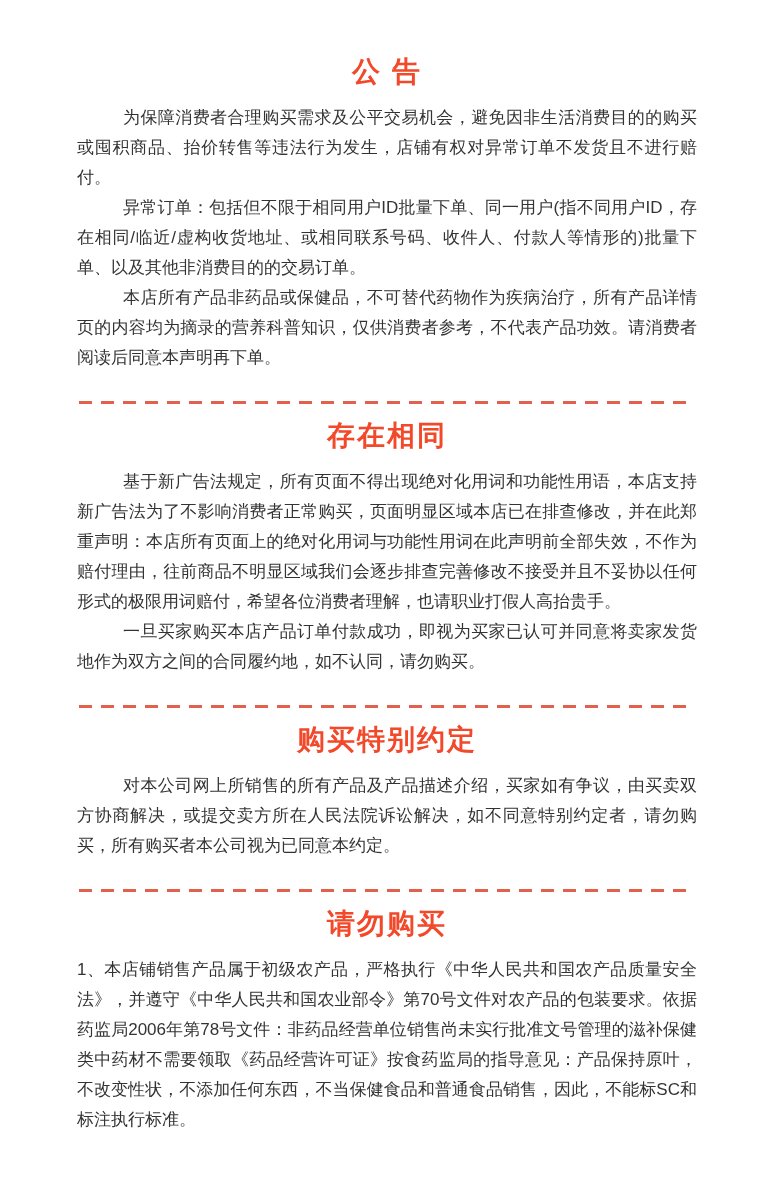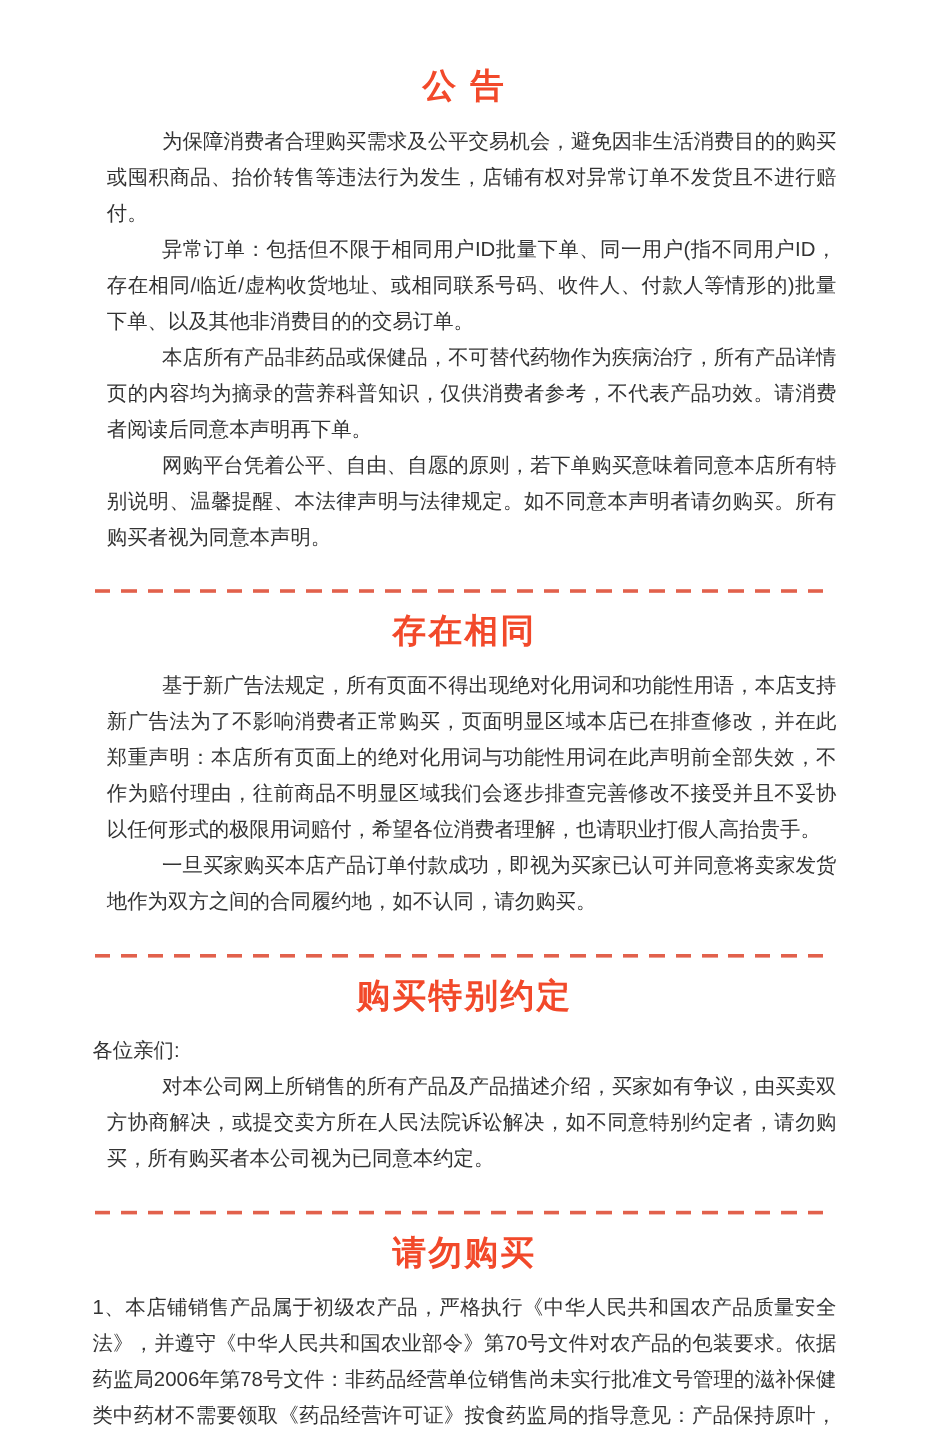--- a/index.html
+++ b/index.html
@@ -34,21 +34,20 @@
   .para {
     font-size: 17px;
     line-height: 30px;
     margin: 0;
     text-align: justify;
     overflow-wrap: break-word;
     color: var(--text-color, #333333);
   }
   .para.indent {
     text-indent: 46px;
-    margin-left: 12px;
   }
   .divider {
     height: 3px;
     margin: 28px 2px 0 2px;
     background: repeating-linear-gradient(
       90deg,
       var(--divider-color, #e2614c) 0px,
       var(--divider-color, #e2614c) 13px,
       transparent 13px,
       transparent 22px
@@ -58,36 +57,34 @@
 </head>
 <body>
 
 <div class="page">
 
   <section class="section section-first">
     <h1 class="section-title">公 告</h1>
     <p class="para indent">为保障消费者合理购买需求及公平交易机会，避免因非生活消费目的的购买或囤积商品、抬价转售等违法行为发生，店铺有权对异常订单不发货且不进行赔付。</p>
     <p class="para indent">异常订单：包括但不限于相同用户ID批量下单、同一用户(指不同用户ID，存在相同/临近/虚构收货地址、或相同联系号码、收件人、付款人等情形的)批量下单、以及其他非消费目的的交易订单。</p>
     <p class="para indent">本店所有产品非药品或保健品，不可替代药物作为疾病治疗，所有产品详情页的内容均为摘录的营养科普知识，仅供消费者参考，不代表产品功效。请消费者阅读后同意本声明再下单。</p>
-    <p class="para indent">网购平台凭着公平、自由、自愿的原则，若下单购买意味着同意本店所有特别说明、温馨提醒、本法律声明与法律规定。如不同意本声明者请勿购买。所有购买者视为同意本声明。</p>
   </section>
 
   <div class="divider"></div>
 
   <section class="section">
     <h1 class="section-title">存在相同</h1>
     <p class="para indent">基于新广告法规定，所有页面不得出现绝对化用词和功能性用语，本店支持新广告法为了不影响消费者正常购买，页面明显区域本店已在排查修改，并在此郑重声明：本店所有页面上的绝对化用词与功能性用词在此声明前全部失效，不作为赔付理由，往前商品不明显区域我们会逐步排查完善修改不接受并且不妥协以任何形式的极限用词赔付，希望各位消费者理解，也请职业打假人高抬贵手。</p>
     <p class="para indent">一旦买家购买本店产品订单付款成功，即视为买家已认可并同意将卖家发货地作为双方之间的合同履约地，如不认同，请勿购买。</p>
   </section>
 
   <div class="divider"></div>
 
   <section class="section">
     <h1 class="section-title">购买特别约定</h1>
-    <p class="para">各位亲们:</p>
     <p class="para indent">对本公司网上所销售的所有产品及产品描述介绍，买家如有争议，由买卖双方协商解决，或提交卖方所在人民法院诉讼解决，如不同意特别约定者，请勿购买，所有购买者本公司视为已同意本约定。</p>
   </section>
 
   <div class="divider"></div>
 
   <section class="section">
     <h1 class="section-title">请勿购买</h1>
     <p class="para">1、本店铺销售产品属于初级农产品，严格执行《中华人民共和国农产品质量安全法》，并遵守《中华人民共和国农业部令》第70号文件对农产品的包装要求。依据药监局2006年第78号文件：非药品经营单位销售尚未实行批准文号管理的滋补保健类中药材不需要领取《药品经营许可证》按食药监局的指导意见：产品保持原叶，不改变性状，不添加任何东西，不当保健食品和普通食品销售，因此，不能标SC和标注执行标准。</p>
   </section>
 

